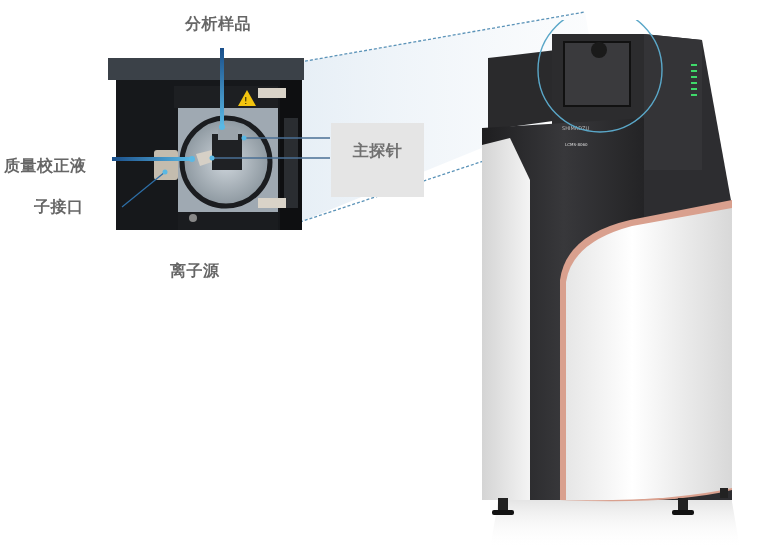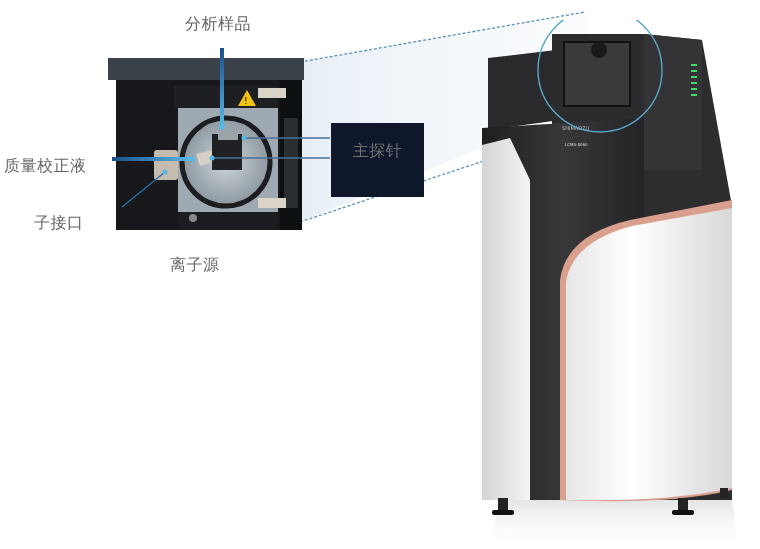--- a/index.html
+++ b/index.html
@@ -1,20 +1,20 @@
 <!DOCTYPE html>
 <html><head>
 <meta charset="utf-8">
 <style>
   html, body { margin:0; padding:0; background:#ffffff; }
   body { width:760px; height:549px; position:relative; overflow:hidden;
          font-family:"DejaVu Sans","Liberation Sans",sans-serif; }
   .abs { position:absolute; }
-  .label { color:#666666; font-weight:normal; font-size:16px; letter-spacing:0.5px; white-space:nowrap; }
-  .probe-box { left:331px; top:123px; width:93px; height:74px; background:#0f172a; }
+  .label { color:#666666; font-weight:bold; font-size:16px; letter-spacing:0.5px; white-space:nowrap; }
+  .probe-box { left:331px; top:123px; width:93px; height:74px; background:#e5e5e5; }
   .probe-box .label { font-size:16px; line-height:18px; color:#707070; text-align:center; width:100%; }
 </style>
 </head>
 <body>
 
 <svg class="abs" style="left:0;top:0" width="760" height="549">
   <defs>
     <linearGradient id="wedge" x1="0" y1="0" x2="1" y2="0">
       <stop offset="0" stop-color="#e4edf5" stop-opacity="0.9"></stop>
       <stop offset="1" stop-color="#f2f6fa" stop-opacity="0.3"></stop>
@@ -142,18 +142,18 @@
   <circle cx="165" cy="172" r="2.5" fill="#5ab8e4"></circle>
 
   <line x1="244" y1="138" x2="330" y2="138" stroke="#4a6f95" stroke-width="1.4"></line>
   <circle cx="244" cy="138" r="2.5" fill="#5ab8e4"></circle>
   <line x1="212" y1="158" x2="330" y2="158" stroke="#4a6f95" stroke-width="1.4"></line>
   <circle cx="212" cy="158" r="2.5" fill="#5ab8e4"></circle>
 </svg>
 
 <div class="abs label" style="left:185px;top:14px;">分析样品</div>
 <div class="abs label" style="left:4px;top:156px;">质量校正液</div>
-<div class="abs label" style="left:34px;top:213px;">子接口</div>
-<div class="abs label" style="left:170px;top:255px;">离子源</div>
+<div class="abs label" style="left:34px;top:197px;">子接口</div>
+<div class="abs label" style="left:170px;top:261px;">离子源</div>
 
 <div class="abs probe-box">
   <div class="label" style="margin-top:19px;">主探针</div>
 </div>
 
 </body></html>

